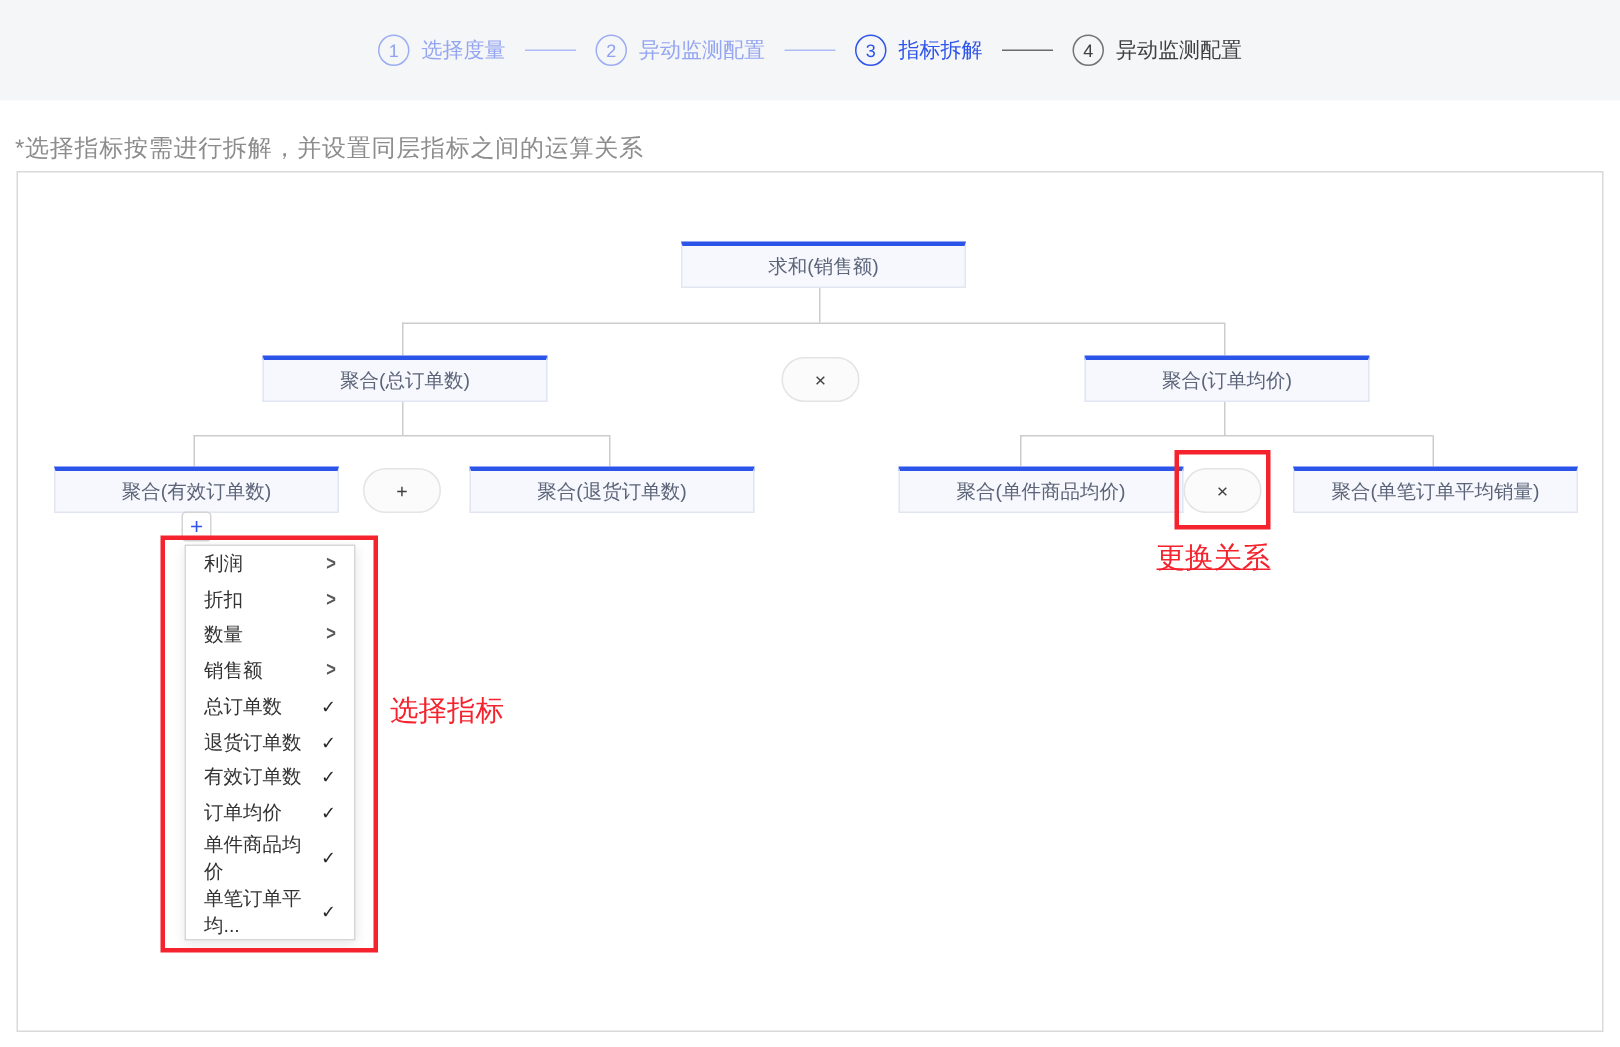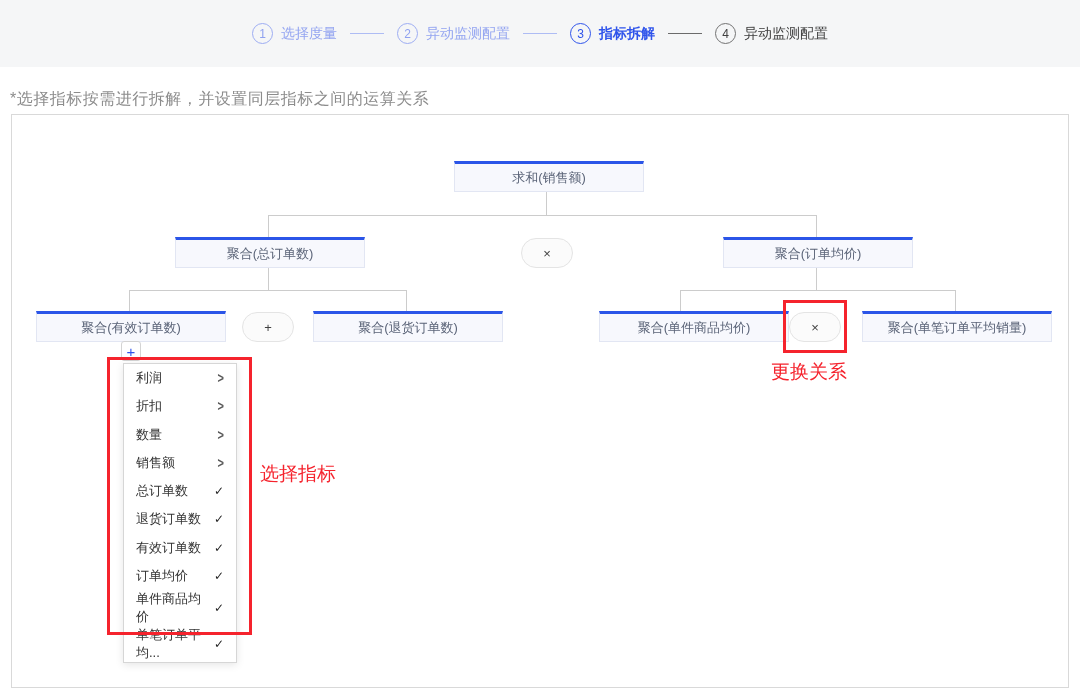--- a/index.html
+++ b/index.html
@@ -21,21 +21,21 @@
   .step { display: flex; align-items: center; cursor: pointer; }
   .step-circle {
     width: 21px; height: 21px; border-radius: 50%;
     display: flex; align-items: center; justify-content: center;
     font-size: 12px; background: transparent;
   }
   .step-label { margin-left: 8px; font-size: 14px; }
   .step.done .step-circle { border: 1px solid #9dadf3; color: #8fa1f0; }
   .step.done .step-label { color: #94a5f1; }
   .step.active .step-circle { border: 1px solid #2f54eb; color: #2f54eb; }
-  .step.active .step-label { color: #2f54eb; font-weight: bold; }
+  .step.active .step-label { color: #2f54eb; font-weight: normal; }
   .step.pending .step-circle { border: 1px solid #737373; color: #404040; }
   .step.pending .step-label { color: #404040; }
   .step-conn { width: 34px; height: 1px; margin: 0 13px; }
   .step-conn.lite { background: #aebcf4; }
   .step-conn.dark { background: #6b6b6b; }
 
   
   .note {
     position: absolute; left: 10px; top: 89px;
     font-size: 16px; color: #8c8c8c; letter-spacing: 0.5px;
@@ -64,40 +64,40 @@
 
   .add-btn {
     position: absolute; left: 121px; top: 341px; width: 20px; height: 20px;
     border: 1px solid #d4d4d4; border-radius: 3px; background: #ffffff;
     display: flex; align-items: center; justify-content: center;
     color: #2f54eb; font-size: 15px; line-height: 1; cursor: pointer;
   }
 
   
   .menu {
-    position: absolute; left: 123px; top: 363px; width: 114px; height: 300px;
+    position: absolute; left: 123px; top: 363px; width: 114px; height: 264px;
     background: #ffffff; border: 1px solid #d6d6d6;
     box-shadow: 0 2px 8px rgba(0,0,0,0.10);
     display: flex; flex-direction: column; z-index: 5;
   }
   .menu-item {
     flex: 1; display: flex; align-items: center; justify-content: space-between;
     padding: 0 12px; font-size: 13px; color: #333333; cursor: pointer;
   }
   .mi-glyph { font-size: 11px; color: #4d4d4d; }
   .mi-glyph.arrow { font-weight: bold; transform: scaleY(1.25); color: #595959; }
   .mi-glyph.check { font-size: 12px; color: #262626; }
 
   
   .red-box { position: absolute; border: 3px solid #f5232d; z-index: 6; pointer-events: none; }
   .red-box.menu-box { left: 107px; top: 357px; width: 145px; height: 278px; }
   .red-box.op-box { left: 783px; top: 300px; width: 64px; height: 53px; }
   .red-text { position: absolute; color: #f5232d; font-size: 19px; z-index: 6; }
   .red-text.select { left: 260px; top: 461px; }
-  .red-text.change { left: 771px; top: 359px; }
+  .red-text.change { left: 771px; top: 359px; text-decoration: underline; }
 </style>
 </head>
 <body>
 
 <div class="page">
 
   <div class="topbar">
     <div class="stepper">
       <div class="step done">
         <div class="step-circle">1</div>

